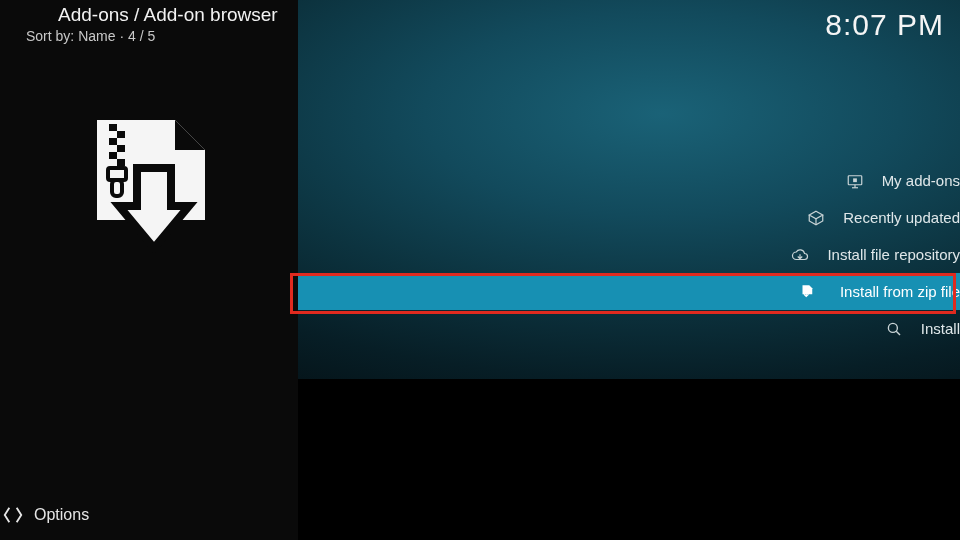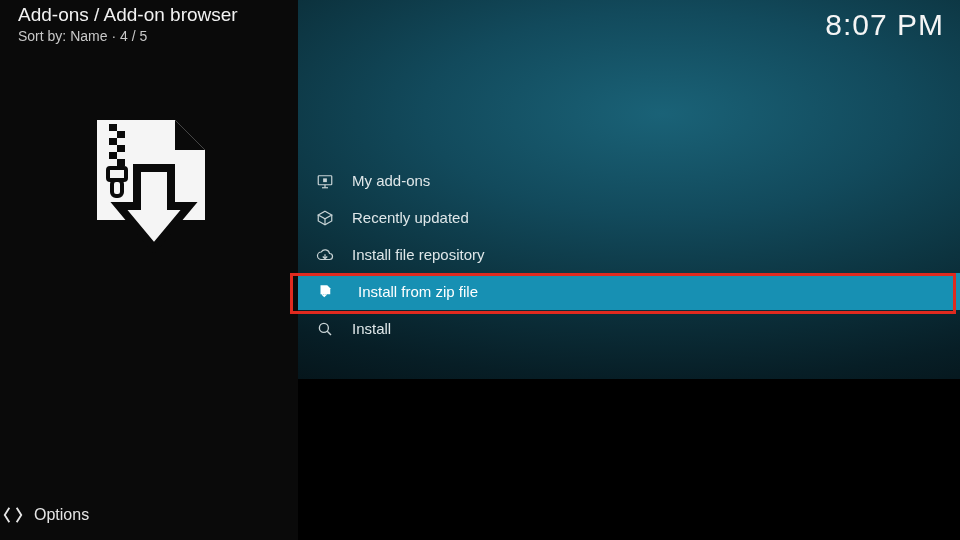--- a/index.html
+++ b/index.html
@@ -18,25 +18,27 @@
     position: relative;
   }
   .header {
     padding: 4px 16px 2px 18px;
   }
   .breadcrumb {
     font-size: 19px;
     font-weight: 400;
     color: #f2f2f2;
     letter-spacing: 0px;
+    margin-left: 40px;
   }
   .sortline {
     font-size: 14px;
     color: #c8c8c8;
     margin-top: 2px;
+    margin-left: 8px;
   }
   .side-art {
     flex: 1;
     display: flex;
     align-items: flex-start;
     justify-content: center;
     padding-top: 68px;
   }
   .side-footer {
     height: 50px;
@@ -70,20 +72,21 @@
   }
   .menu-item {
     height: 37px;
     display: flex;
     align-items: center;
     padding-left: 18px;
     gap: 18px;
     color: #dfe7e9;
     font-size: 15px;
     position: relative;
+    justify-content: flex-end;
   }
   .menu-item .icon-slot {
     width: 18px;
     height: 18px;
     display: flex;
     align-items: center;
     justify-content: center;
     color: #c9d4d6;
   }
   .menu-item.selected {

